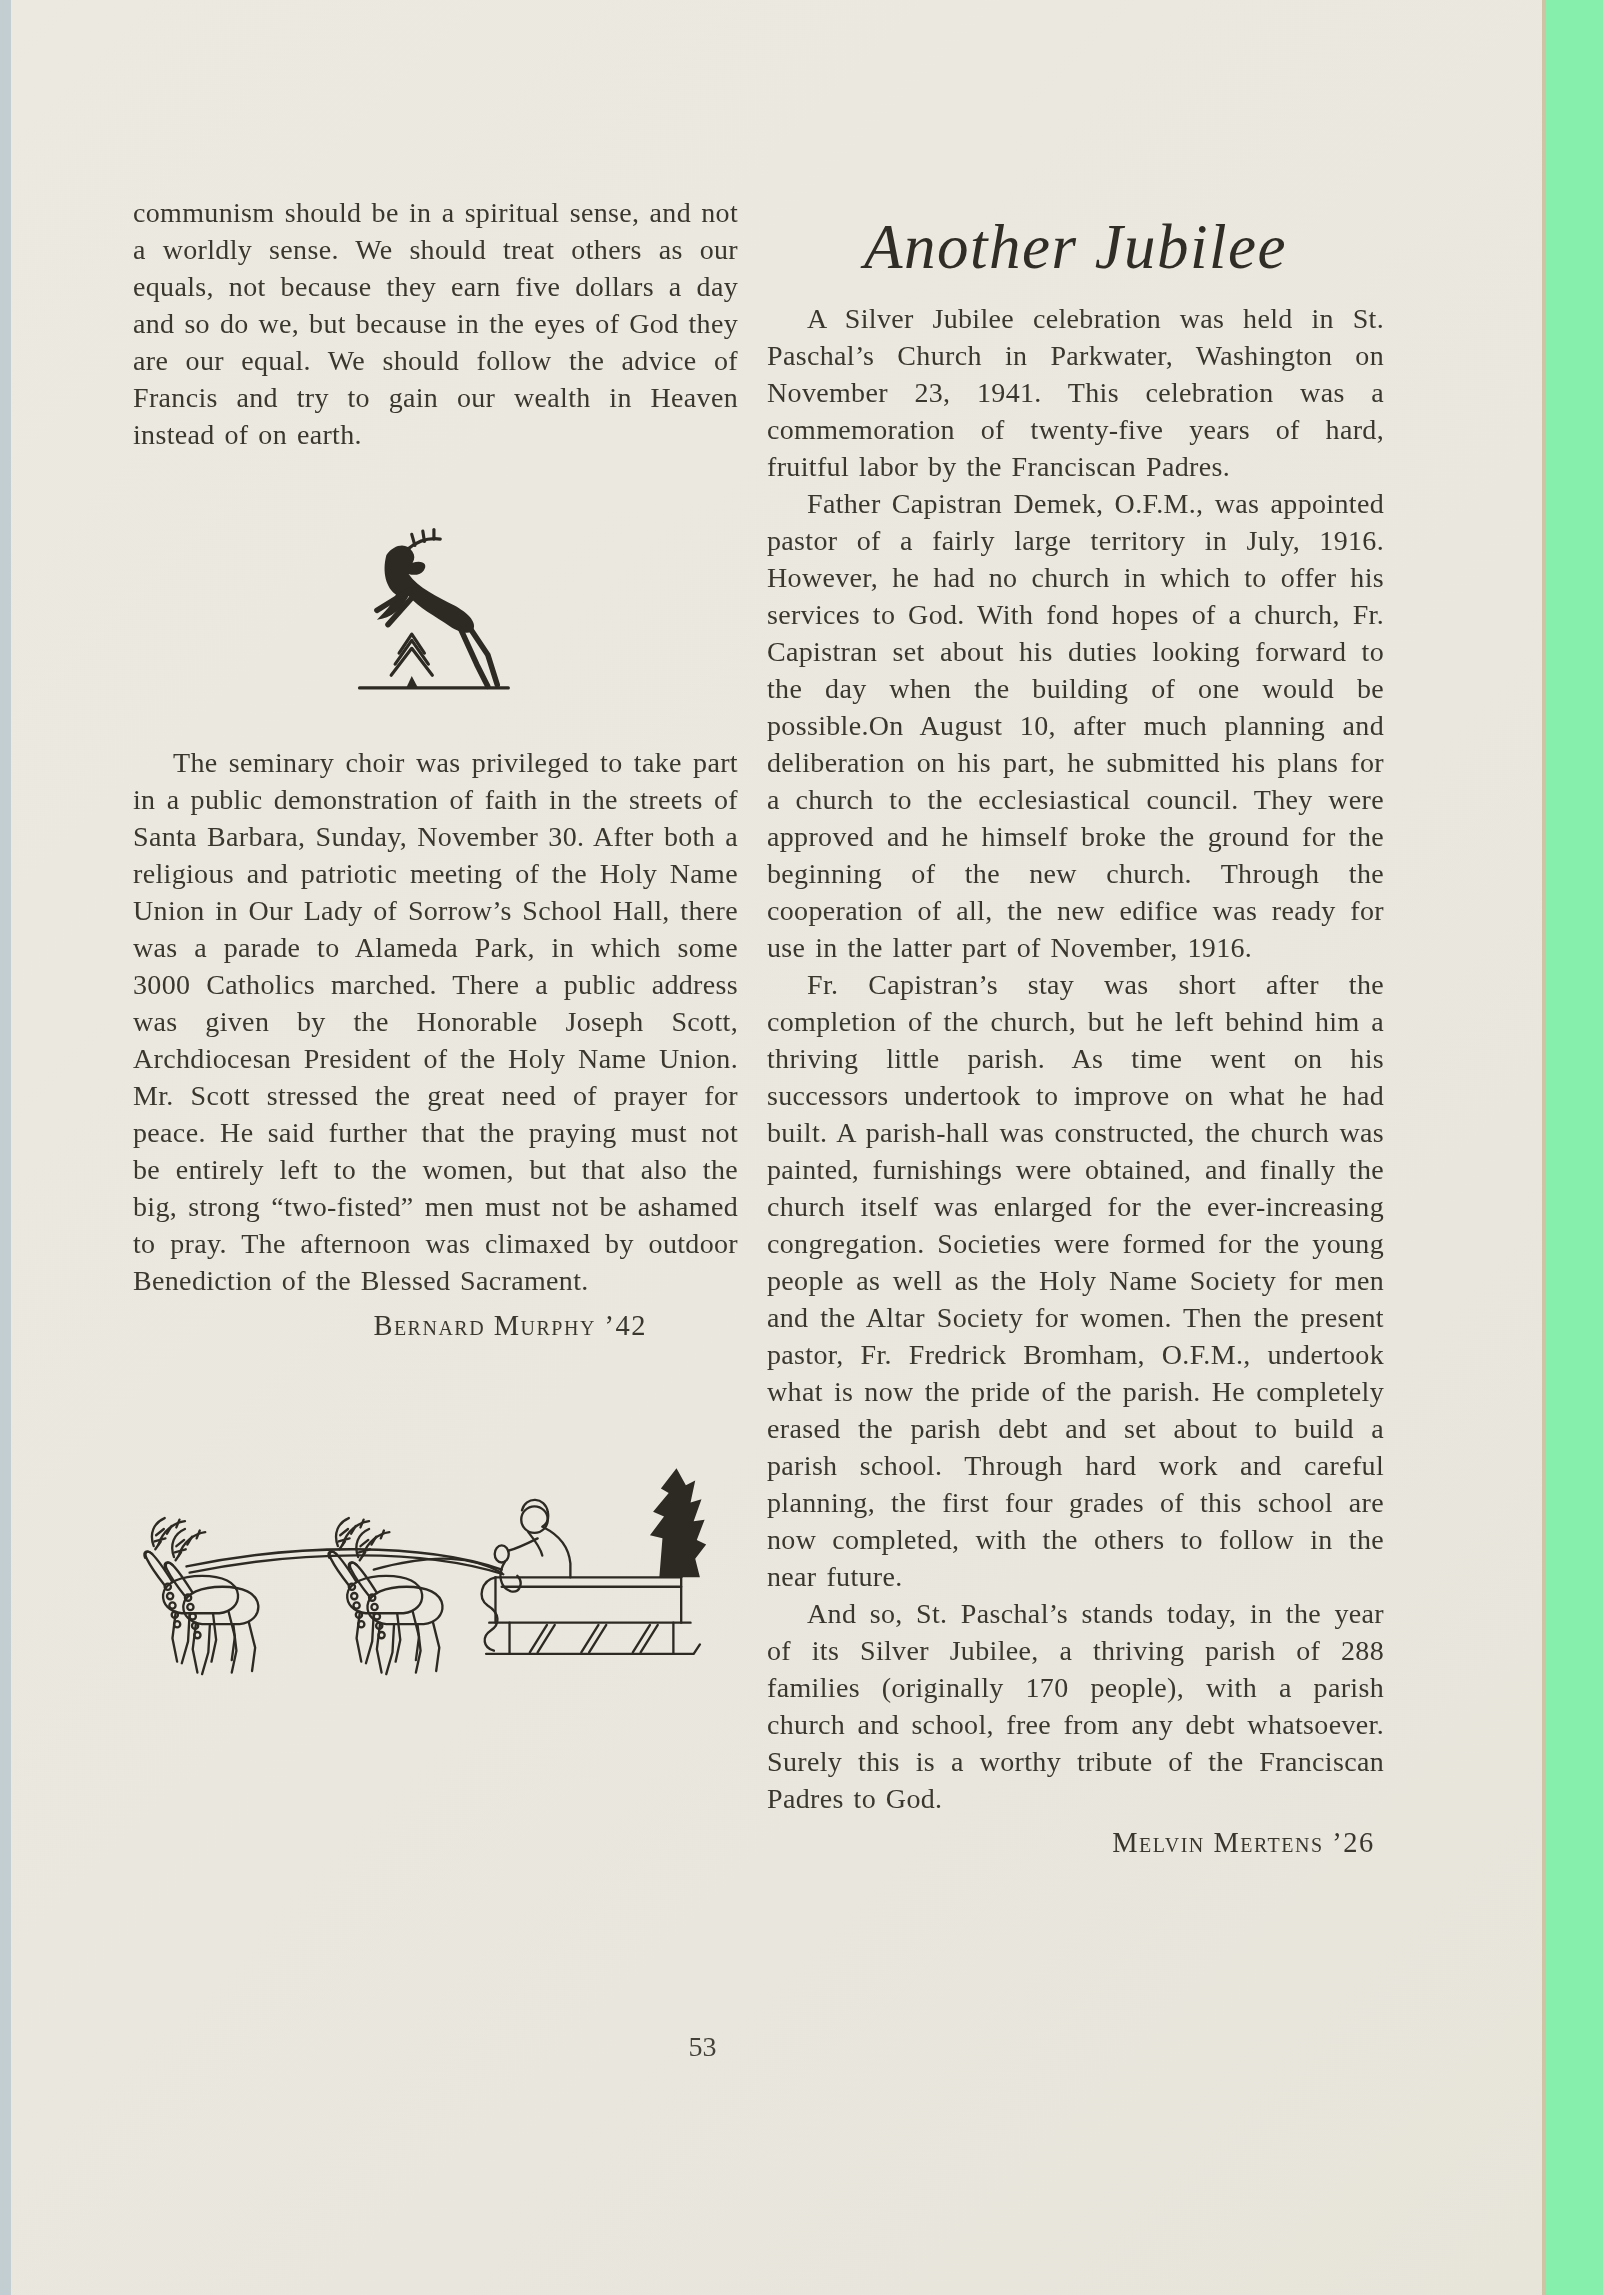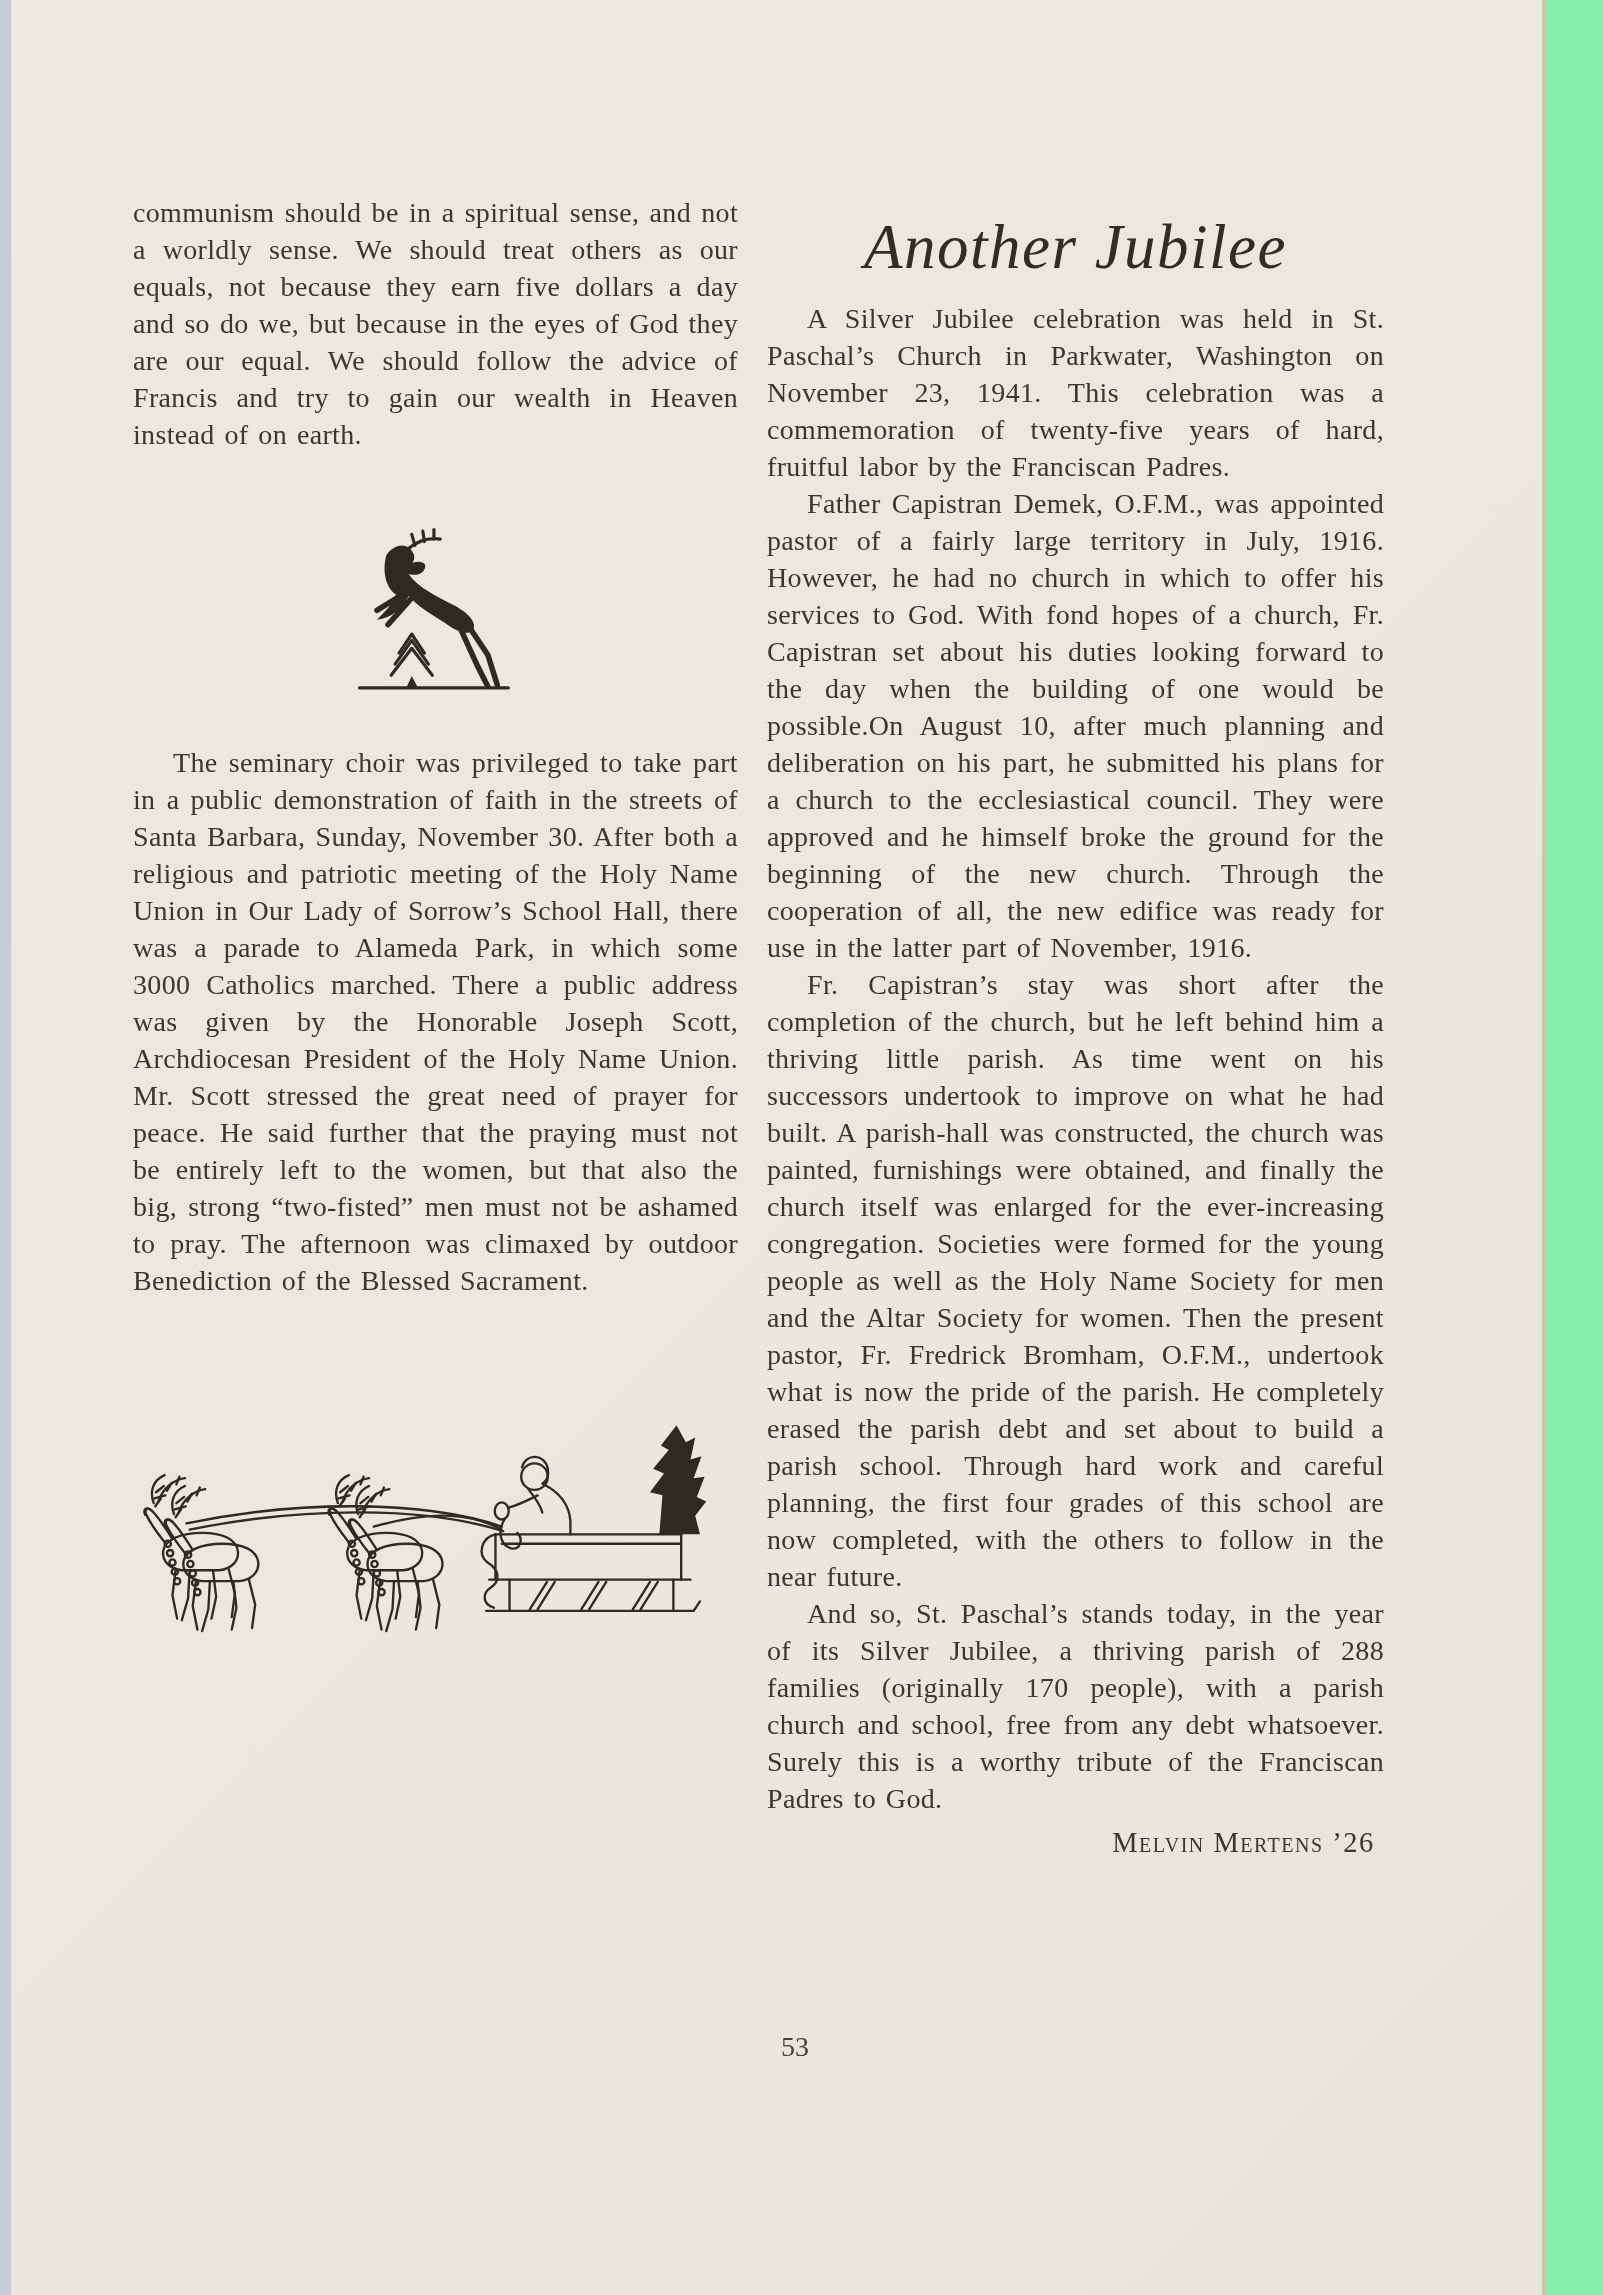--- a/index.html
+++ b/index.html
@@ -23,21 +23,21 @@
   .section-heading{margin:51px 0 0 0;font-size:27px;line-height:1.2;font-weight:400;
                    text-align:center;letter-spacing:5.4px;word-spacing:12.3px;color:#38352c;}
   .section-par{margin-top:45px;}
   .byline{margin-top:10.8px;font-size:28.5px;font-variant:small-caps;letter-spacing:1.5px;
           text-align:right;color:#3a372e;}
   .byline-left{padding-right:91px;}
   .byline-right{padding-right:9.3px;}
 
   .deer-wrap{width:239px;height:190px;margin:56px 0 0 202px;}
   .sleigh-wrap{width:593px;height:259px;margin:77px 0 0 1.5px;}
-  .page-num{position:absolute;left:716px;top:2031px;width:93px;text-align:right;
+  .page-num{position:absolute;left:656px;top:2031px;width:93px;text-align:center;
             font-size:28px;color:#44413a;}
   svg .ln{fill:none;stroke:#2c2a23;stroke-width:4;stroke-linecap:round;stroke-linejoin:round;}
   svg .ln3{fill:none;stroke:#2c2a23;stroke-width:3;stroke-linecap:round;stroke-linejoin:round;}
   svg .fl{fill:#2c2a23;stroke:none;}
 </style>
 </head>
 <body>
 
 <div id="canvas">
   <div class="paper"></div>
@@ -71,20 +71,21 @@
 
         <path class="ln" style="stroke-width:7" d="M94 102 L52 128"></path>
         <path class="ln" style="stroke-width:7" d="M98 110 L66 146"></path>
 
         <path class="ln" style="stroke-width:7" d="M168 148 L192 184 L204 222"></path>
         <path class="ln" style="stroke-width:7" d="M158 152 L178 196 L192 224"></path>
       </svg>
     </div>
 
     <p class="body-par indent section-par">The seminary choir was privileged to take part in a public demonstration of faith in the streets of Santa Barbara, Sunday, November 30. After both a religious and patriotic meeting of the Holy Name Union in Our Lady of Sorrow’s School Hall, there was a parade to Alameda Park, in which some 3000 Catholics marched. There a public address was given by the Honorable Joseph Scott, Archdiocesan President of the Holy Name Union. Mr. Scott stressed the great need of prayer for peace. He said further that the praying must not be entirely left to the women, but that also the big, strong “two-fisted” men must not be ashamed to pray. The afternoon was climaxed by outdoor Benediction of the Blessed Sacrament.</p>
+    <div class="byline byline-left">Bernard Murphy ’42</div>
 
     <div class="sleigh-wrap">
       <svg viewBox="0 0 760 330" width="593" height="259">
         <defs>
           <g id="rdeer">
 
             <path class="ln3" d="M28 128 C30 112 52 104 78 104 C104 104 122 112 124 128
                                  C125 140 116 150 100 152 L52 152 C36 150 27 140 28 128 Z"></path>
 
             <path class="ln3" d="M40 112 C30 96 22 84 14 76 C8 70 3 74 7 82 C13 94 22 106 30 116"></path>

